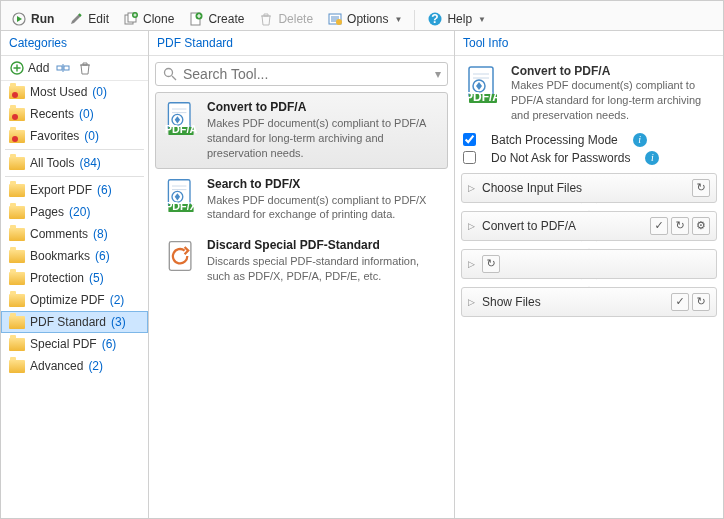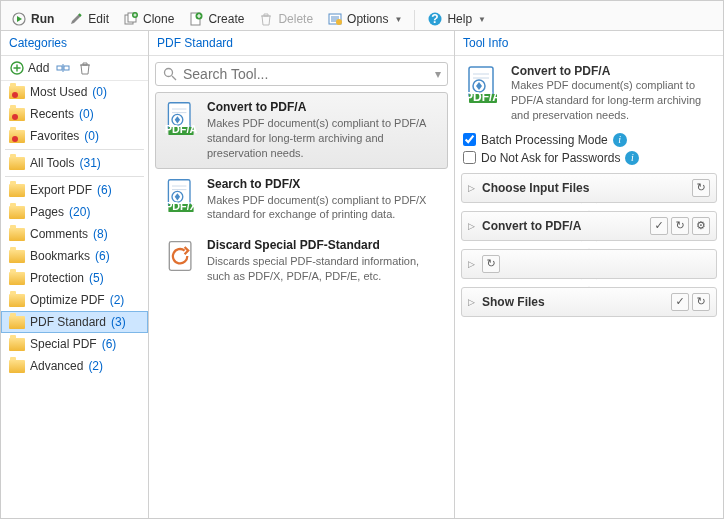--- a/index.html
+++ b/index.html
@@ -30,28 +30,28 @@
 .searchbar input{border:none;outline:none;flex:1;font-size:14px;color:#666}
 .tools{overflow:auto;flex:1;padding:0 6px}
 .tool{display:flex;gap:8px;padding:8px;border-radius:3px;cursor:pointer}
 .tool.sel{background:linear-gradient(#f5f5f5,#e8e8e8);border:1px solid #c8c8c8;padding:7px}
 .tool .ticon{width:36px;height:36px;flex-shrink:0}
 .tool .ttitle{font-weight:700;color:#222;margin-bottom:2px}
 .tool .tdesc{color:#666;font-size:11px;line-height:1.35}
 .info-hdr{display:flex;gap:8px;padding:8px;align-items:flex-start}
 .info-hdr .ticon{width:40px;height:40px;flex-shrink:0}
 .checks{padding:0 8px 6px}
-.chk{display:flex;align-items:center;gap:5px;padding:2px 0}
+.chk{display:flex;align-items:center;gap:15px;padding:2px 0}
 .chk input{width:13px;height:13px}
 .infoicon{width:14px;height:14px;border-radius:50%;background:#2a9fd6;color:#fff;display:inline-flex;align-items:center;justify-content:center;font-size:10px;font-style:italic;font-family:serif}
 .steps{padding:0 6px}
 .step{border:1px solid #d0d0d0;border-radius:3px;margin-bottom:6px;background:linear-gradient(#fdfdfd,#f0f0f0)}
 .shead{display:flex;align-items:center;padding:5px 6px;gap:4px}
 .shead .exp{font-size:9px;color:#888;width:10px}
-.shead .stitle{flex:1;font-weight:700;color:#333}
+.shead .stitle{flex:1;font-weight:400;color:#333}
 .sbtns{display:flex;gap:3px}
 .sibtn{width:18px;height:18px;border:1px solid #c0c0c0;border-radius:2px;background:#fafafa;display:flex;align-items:center;justify-content:center;cursor:pointer;font-size:11px;color:#555}
 .connector{display:flex;justify-content:center;margin:-6px 0 0;height:8px}
 .connector:after{content:"";width:14px;height:7px;background:#fff;border-left:1px solid #d0d0d0;border-right:1px solid #d0d0d0;border-bottom:1px solid #d0d0d0;clip-path:polygon(0 0,100% 0,50% 100%)}
 svg{width:100%;height:100%}
 </style>
 </head>
 <body>
 
 <div class="toolbar">
@@ -168,21 +168,21 @@
         </div>
         <div class="catitem">
           <span class="folder red"></span>
           <span>Favorites</span> 
           <span class="cnt">(0)</span>
         </div>
         <div class="sep"></div>
         <div class="catitem">
           <span class="folder"></span>
           <span>All Tools</span> 
-          <span class="cnt">(31)</span>
+          <span class="cnt">(84)</span>
         </div>
         <div class="sep"></div>
         <div class="catitem">
           <span class="folder"></span>
           <span>Export PDF</span> 
           <span class="cnt">(6)</span>
         </div>
         <div class="catitem">
           <span class="folder"></span>
           <span>Pages</span> 

